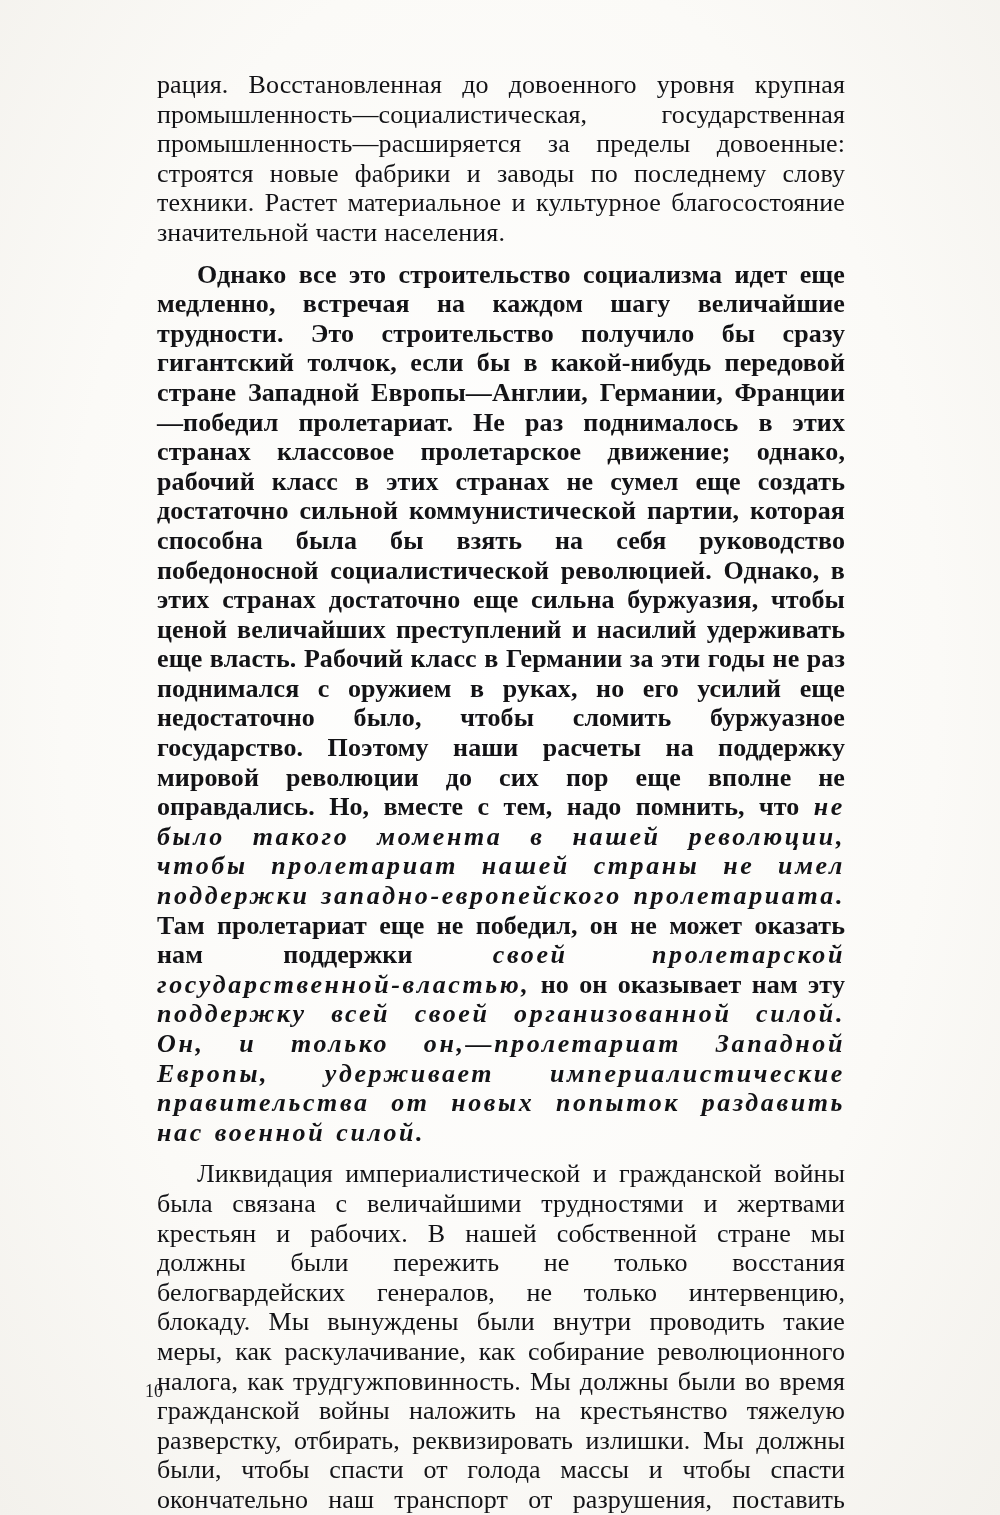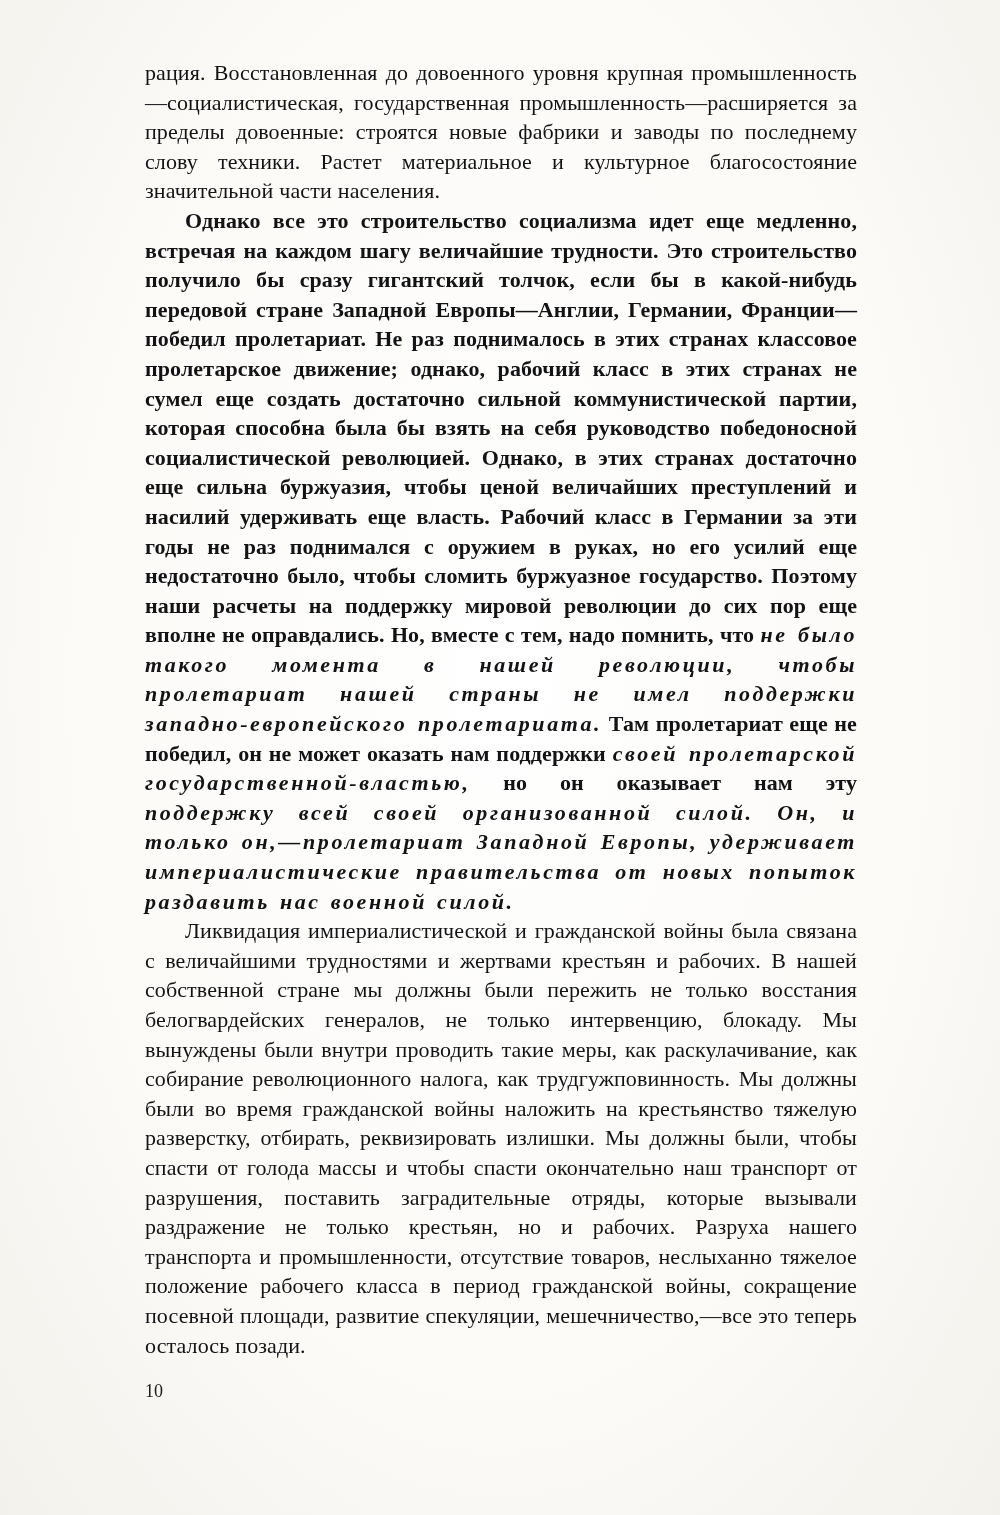--- a/index.html
+++ b/index.html
@@ -25,22 +25,22 @@
     pointer-events: none;
   }
   .text-column {
     position: absolute;
     left: 145px;
     top: 58px;
     width: 712px;
     z-index: 2;
   }
   p.para {
-    margin: 0;
-    font-size: 22px;
+    margin: 12px;
+    font-size: 26px;
     line-height: 29.6px;
     text-align: justify;
     text-justify: inter-word;
     letter-spacing: 0.1px;
     word-spacing: 0.4px;
     hyphens: manual;
     color: #131316;
   }
   p.para + p.para {
     margin-top: 0px;

